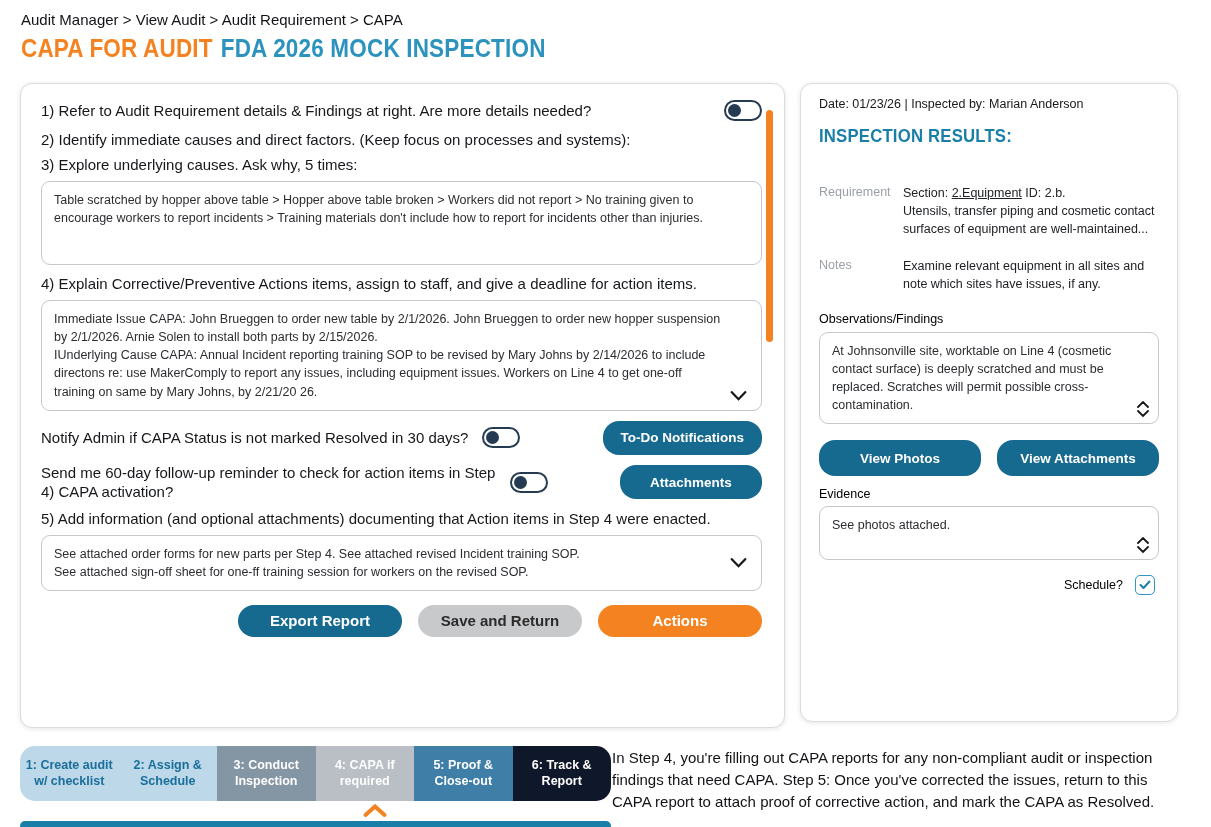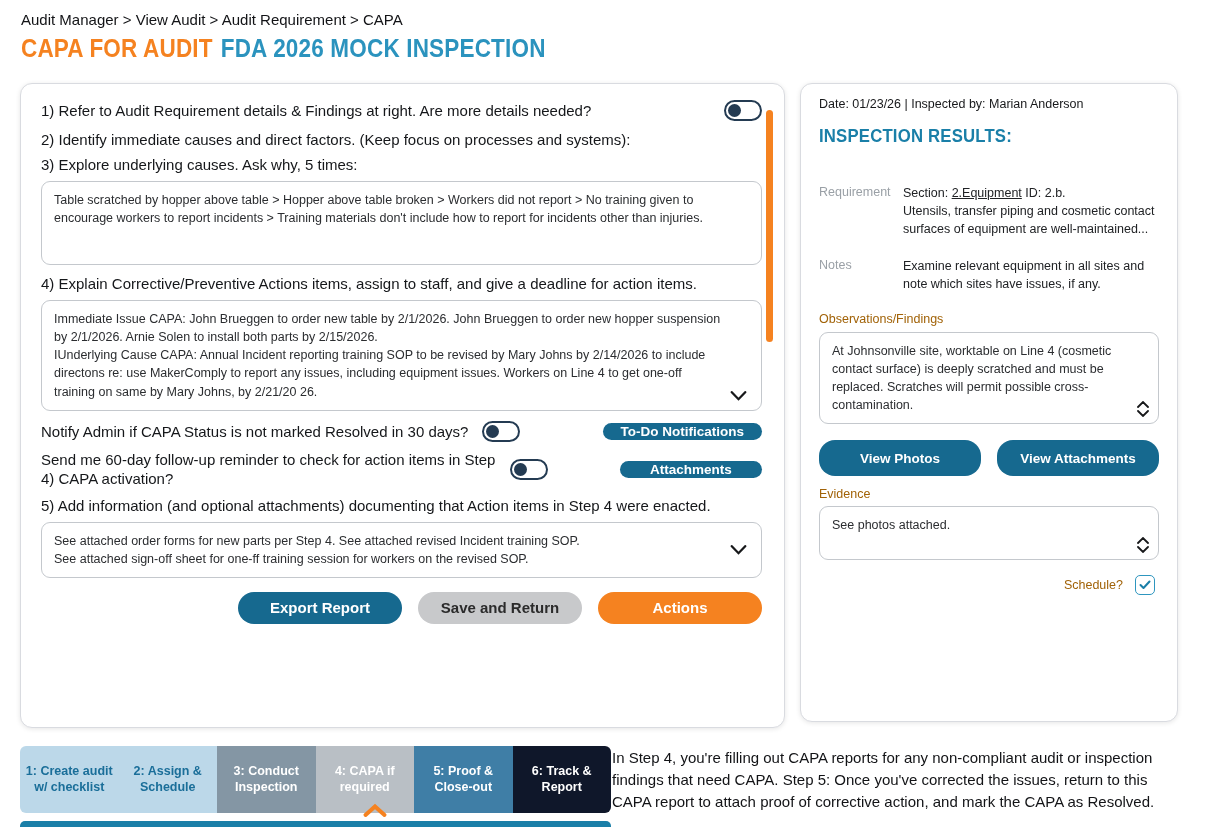--- a/index.html
+++ b/index.html
@@ -42,33 +42,33 @@
   .chev-mid { bottom:auto; top:50%; transform:translateY(-50%); }
 
   .inline-row { display:flex; align-items:center; }
   .rowA { gap:14px; margin:2px 0 8px; }
   .rowB { gap:14px; margin:0 0 8px; }
   .reminder { width:455px; white-space:normal; line-height:1.3; }
   .push-right { margin-left:auto; }
 
   .btn { border:none; cursor:pointer; font-family:"Liberation Sans", sans-serif; font-weight:bold;
          color:#fff; background:#16698F; }
-  .btn.pill { height:17px; padding:0 18px; border-radius:16px; font-size:13.5px; min-width:142px; }
+  .btn.pill { height:34px; padding:0 18px; border-radius:16px; font-size:13.5px; min-width:142px; }
   .actions-row { display:flex; gap:16px; justify-content:flex-end; margin-top:4px; }
   .btn.action { width:164px; height:32px; border-radius:18px; font-size:15px; }
   .btn.gray   { background:#C8C9CB; color:#2b2b2b; }
   .btn.orange { background:#F58220; }
 
   
   .right-card { left:800px; top:83px; width:378px; height:639px; padding:13px 18px 14px; }
   .meta { font-size:12.5px; color:#17181a; }
   .inspection-heading { margin-top:15px; font-size:18px; font-weight:bold; color:#1A7FA8;
                         text-transform:uppercase; letter-spacing:.2px; white-space:nowrap;
                         transform:scaleX(.93); transform-origin:0 0; }
-  .gray-label { color:#a16207; font-size:12.5px; }
+  .gray-label { color:#000000; font-size:12.5px; }
   .info-row { display:flex; font-size:12.5px; }
   .row-req { margin-top:38px; }
   .row-notes { margin-top:20px; }
   .info-label { width:84px; flex:0 0 auto; color:#9aa0a6; }
   .info-value { flex:1; line-height:1.42; color:#202225; }
   .req-link { text-decoration:underline; color:#202225; cursor:pointer; }
   .obs-label { display:block; margin-top:18px; }
   .obs-box { margin-top:6px; min-height:90px; margin-bottom:0; }
   .spin { position:absolute; right:9px; bottom:6px; display:flex; flex-direction:column; gap:2px; align-items:center; cursor:pointer; }
 
@@ -80,22 +80,22 @@
                  padding:5px 12px; font-size:12.5px; color:#202225; cursor:pointer; background:#fff; }
 
   .evidence-label { display:block; margin-top:11px; }
   .evidence-box { margin-top:5px; min-height:54px; margin-bottom:0; }
 
   .complete-row { display:flex; align-items:center; justify-content:flex-end; gap:12px; margin-top:15px; padding-right:4px; }
   .checkbox { width:20px; height:20px; border:1.6px solid #2E96BF; border-radius:5px; background:#fff;
               display:flex; align-items:center; justify-content:center; cursor:pointer; }
 
   
-  .stepper { position:absolute; left:20px; top:746px; width:591px; height:67px; display:flex;
-             border-radius:6px; overflow:hidden; }
+  .stepper { position:absolute; left:20px; top:746px; width:591px; height:55px; display:flex;
+             border-radius:15px; overflow:hidden; }
   .step { flex:1; display:flex; align-items:center; justify-content:center; text-align:center;
           font-weight:bold; font-size:12.5px; line-height:1.25; padding:4px 5px; cursor:pointer; }
   .current-caret { position:absolute; left:362px; top:803px; }
 
   .footer-note { position:absolute; left:612px; top:747px; width:562px; font-size:15px;
                  line-height:1.45; color:#121316; }
   .bottom-bar { position:absolute; left:20px; top:821px; width:591px; height:10px;
                 background:#1A7FA8; border-radius:5px; }
 </style>
 </head>

